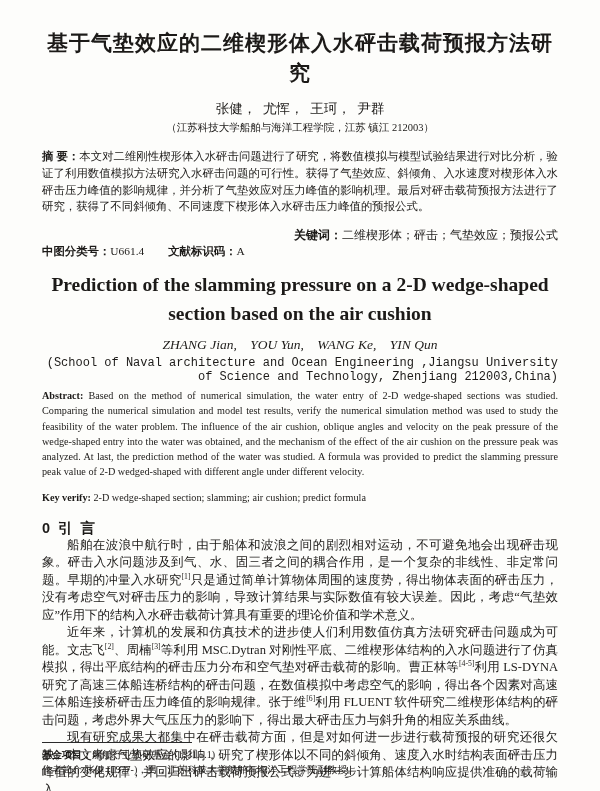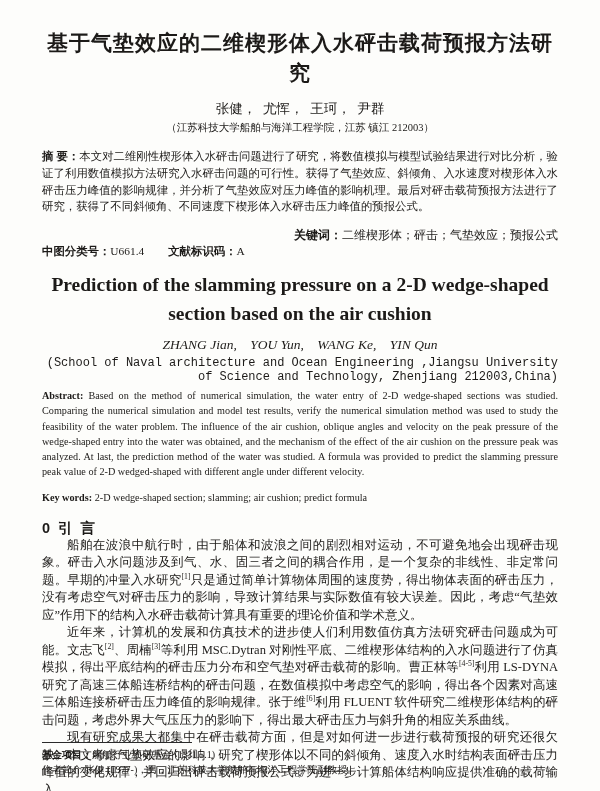--- a/index.html
+++ b/index.html
@@ -74,21 +74,21 @@
     <div>Prediction of the slamming pressure on a 2-D wedge-shaped</div>
     <div>section based on the air cushion</div>
   </div>
 
   <div class="en-authors">ZHANG Jian,    YOU Yun,    WANG Ke,    YIN Qun</div>
 
   <div class="en-affiliation">(School of Naval architecture and Ocean Engineering ,Jiangsu University of Science and Technology, Zhenjiang 212003,China)</div>
 
   <p class="en-abstract"><span class="lbl">Abstract:</span> <span>Based on the method of numerical simulation, the water entry of 2-D wedge-shaped sections was studied. Comparing the numerical simulation and model test results, verify the numerical simulation method was used to study the feasibility of the water problem. The influence of the air cushion, oblique angles and velocity on the peak pressure of the wedge-shaped entry into the water was obtained, and the mechanism of the effect of the air cushion on the pressure peak was analyzed. At last, the prediction method of the water was studied. A formula was provided to predict the slamming pressure peak value of 2-D wedged-shaped with different angle under different velocity.</span></p>
 
-  <div class="en-keywords"><span class="lbl">Key words:</span> <span>2-D wedge-shaped section; slamming; air cushion; predict formula</span></div>
+  <div class="en-keywords"><span class="lbl">Key verify:</span> <span>2-D wedge-shaped section; slamming; air cushion; predict formula</span></div>
 
   <div class="sec-heading">0 引 言</div>
 
   <p class="body-para"><span>船舶在波浪中航行时，由于船体和波浪之间的剧烈相对运动，不可避免地会出现砰击现象。砰击入水问题涉及到气、水、固三者之间的耦合作用，是一个复杂的非线性、非定常问题。早期的冲量入水研究</span><sup>[1]</sup><span>只是通过简单计算物体周围的速度势，得出物体表面的砰击压力，没有考虑空气对砰击压力的影响，导致计算结果与实际数值有较大误差。因此，考虑“气垫效应”作用下的结构入水砰击载荷计算具有重要的理论价值和学术意义。</span></p>
 
   <p class="body-para"><span>近年来，计算机的发展和仿真技术的进步使人们利用数值仿真方法研究砰击问题成为可能。文志飞</span><sup>[2]</sup><span>、周楠</span><sup>[3]</sup><span>等利用 MSC.Dytran 对刚性平底、二维楔形体结构的入水问题进行了仿真模拟，得出平底结构的砰击压力分布和空气垫对砰击载荷的影响。曹正林等</span><sup>[4-5]</sup><span>利用 LS-DYNA 研究了高速三体船连桥结构的砰击问题，在数值模拟中考虑空气的影响，得出各个因素对高速三体船连接桥砰击压力峰值的影响规律。张于维</span><sup>[6]</sup><span>利用 FLUENT 软件研究二维楔形体结构的砰击问题，考虑外界大气压压力的影响下，得出最大砰击压力与斜升角的相应关系曲线。</span></p>
 
   <p class="body-para"><span>现有研究成果大都集中在砰击载荷方面，但是对如何进一步进行载荷预报的研究还很欠缺。本文考虑气垫效应的影响，研究了楔形体以不同的斜倾角、速度入水时结构表面砰击压力峰值的变化规律，并回归出砰击载荷预报公式，为进一步计算船体结构响应提供准确的载荷输入。</span></p>
 
   <div class="footnote">

